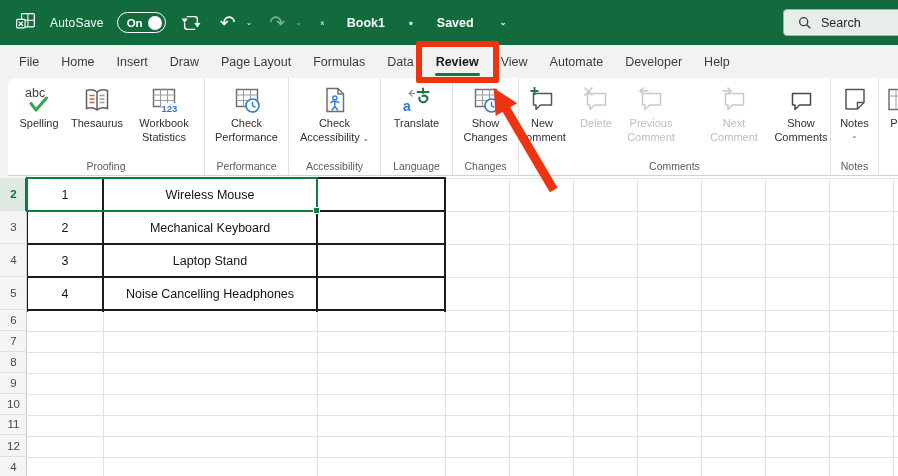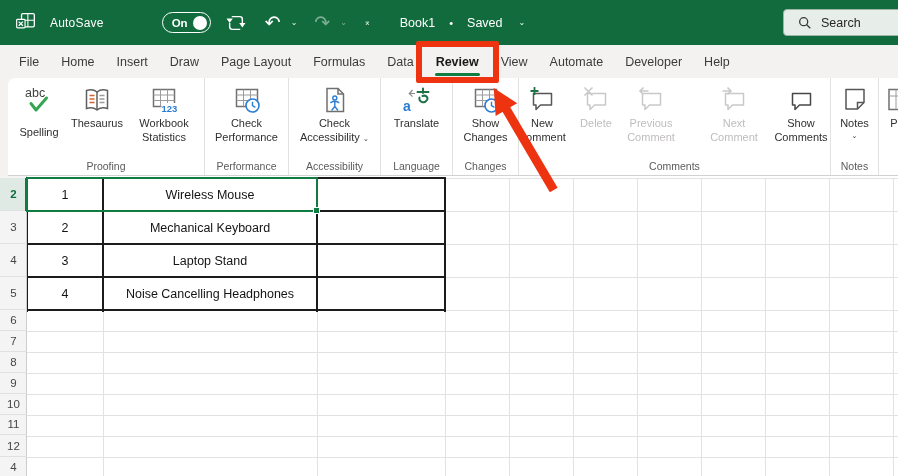--- a/index.html
+++ b/index.html
@@ -5,28 +5,28 @@
   * { margin:0; padding:0; box-sizing:border-box; }
   html,body { width:898px; height:476px; }
   body { font-family:"Liberation Sans", sans-serif; background:#fff; }
   #stage { position:relative; width:898px; height:476px; overflow:hidden; background:#fff; }
 
   
   #titlebar { position:absolute; left:0; top:0; width:898px; height:45px; background:#116b3d; display:flex; align-items:center; color:#fff; }
   .tb-left { display:flex; align-items:center; gap:13px; padding-left:14px; }
   .tb-logo { display:flex; align-items:center; }
   .tb-autosave { font-size:12px; letter-spacing:.2px; }
-  .toggle { display:flex; align-items:center; gap:5px; border:1.6px solid #fff; border-radius:11px; height:21px; padding:0 3px 0 9px; cursor:default;margin-left:45px; }
+  .toggle { display:flex; align-items:center; gap:5px; border:1.6px solid #fff; border-radius:11px; height:21px; padding:0 3px 0 9px; cursor:default; }
   .toggle .t-state { font-size:11.5px; font-weight:bold; }
   .toggle .knob { width:14px; height:14px; border-radius:50%; background:#fff; }
   .tb-ico { display:flex; align-items:center; justify-content:center; width:24px; height:26px; }
   .glyph { font-size:19px; line-height:1; color:#fff; font-family:"DejaVu Sans", sans-serif; }
   .caret { font-size:8px; color:#fff; opacity:.95; margin-left:-7px; }
   .dim { opacity:.45; }
-  .tb-title { display:flex; align-items:center; gap:14px; font-size:12.5px; margin-left:16px; }
+  .tb-title { display:flex; align-items:center; gap:24px; font-size:12.5px; margin-left:8px;font-weight:bold; }
   .tb-title .sep { font-size:11px; }
   .tb-title .caret2 { font-size:8px; margin-left:2px; }
   #searchbox { position:absolute; left:783px; top:9px; width:132px; height:27px; background:#e7eee9; border:1px solid #9db5a7; border-radius:4px; display:flex; align-items:center; gap:9px; padding-left:14px; color:#262626; font-size:12.5px; }
 
   
   #tabrow { position:absolute; left:0; top:45px; width:898px; height:33px; background:#f4f2f1; display:flex; align-items:stretch; padding-left:8px; }
   .tab { position:relative; display:flex; align-items:center; padding:0 11px; font-size:12.5px; color:#3b3b3b; cursor:default; }
   .tab.active { font-weight:bold; color:#191919; }
   .tab.active::after { content:""; position:absolute; left:10px; right:10px; bottom:2px; height:3px; border-radius:2px; background:#107c41; }
 
@@ -152,21 +152,21 @@
       </div>
       <div class="tab">
         <span>Help</span>
       </div>
     </div>
 
   <div id="ribbon">
     <div id="ribbon-panel">
         <div class="rb-group sep" style="width: 197px;">
           <div class="rb-btns">
-            <div class="rb-btn" style="width: 54px; gap: 9px;">
+            <div class="rb-btn" style="width: 54px;">
               <div class="ic">
                 <svg viewBox="0 0 30 30">
                   <text x="1" y="12" font-size="12.5" fill="#3f3f3f" font-family="Liberation Sans, sans-serif">abc</text>
                   <path d="M7 18.5 l5 6.5 10.5 -12" fill="none" stroke="#35a554" stroke-width="3" stroke-linecap="round" stroke-linejoin="round"></path>
                 </svg>
               </div>
               <div class="rb-lbl">
                 <div><span>Spelling</span></div>
               </div>
             </div>

